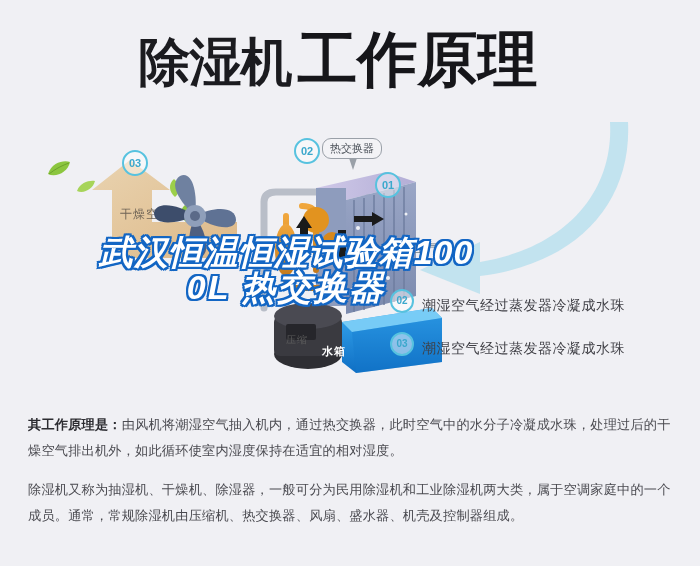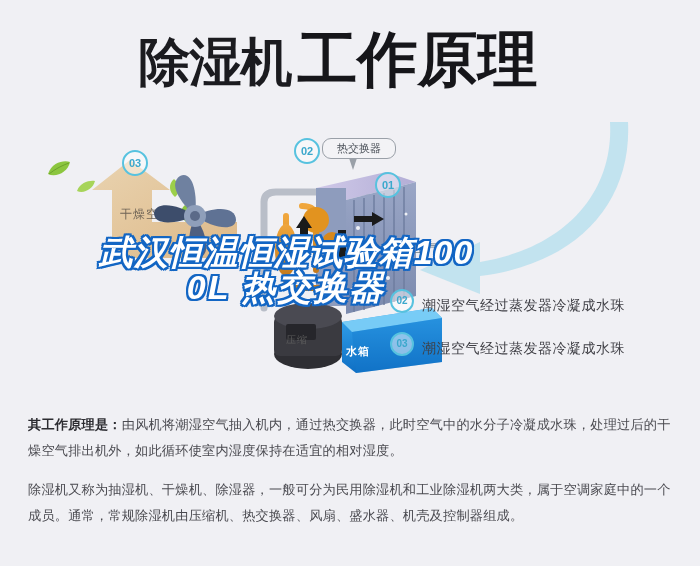--- a/index.html
+++ b/index.html
@@ -62,40 +62,40 @@
     background:rgba(255,255,255,0.45);
     font-family:"Liberation Sans",sans-serif;
   }
   #badge03d{left:122px;top:32px;}
   #badge02d{left:294px;top:20px;}
   #badge01d{left:375px;top:54px;}
 
   
   .callout{
     position:absolute;left:322px;top:20px;
-    padding:2px 14px;border:1px solid #9aa0a8;border-radius:9px;
+    padding:2px 7px;border:1px solid #9aa0a8;border-radius:9px;
     background:#f3f3f6;font-size:11px;color:#4b5159;white-space:nowrap;
   }
   .callout:after{
     content:"";position:absolute;left:26px;top:100%;
     width:0;height:0;border-left:4px solid transparent;
     border-right:4px solid transparent;border-top:12px solid #9aa0a8;
   }
 
   
   .fan{position:absolute;left:140px;top:48px;width:110px;height:100px;}
 
   
   .machine{position:absolute;left:246px;top:40px;width:200px;height:215px;}
   .hx-label{
     position:absolute;left:6px;top:186px;font-size:10px;color:#5b5b5b;
     letter-spacing:1px;
   }
   .tank-label{
-    position:absolute;left:346px;top:226px;font-size:11px;color:#ffffff;
+    position:absolute;left:322px;top:226px;font-size:11px;color:#ffffff;
     letter-spacing:1px;font-weight:bold;
   }
 
   
   .legend{position:absolute;left:390px;top:168px;width:300px;}
   .legend-row{display:flex;align-items:center;gap:8px;margin-bottom:14px;}
   .legend-badge{
     width:20px;height:20px;border-radius:50%;
     border:2px solid #57c2df;color:#3ba8cc;flex:0 0 auto;
     font-size:10px;font-weight:bold;

